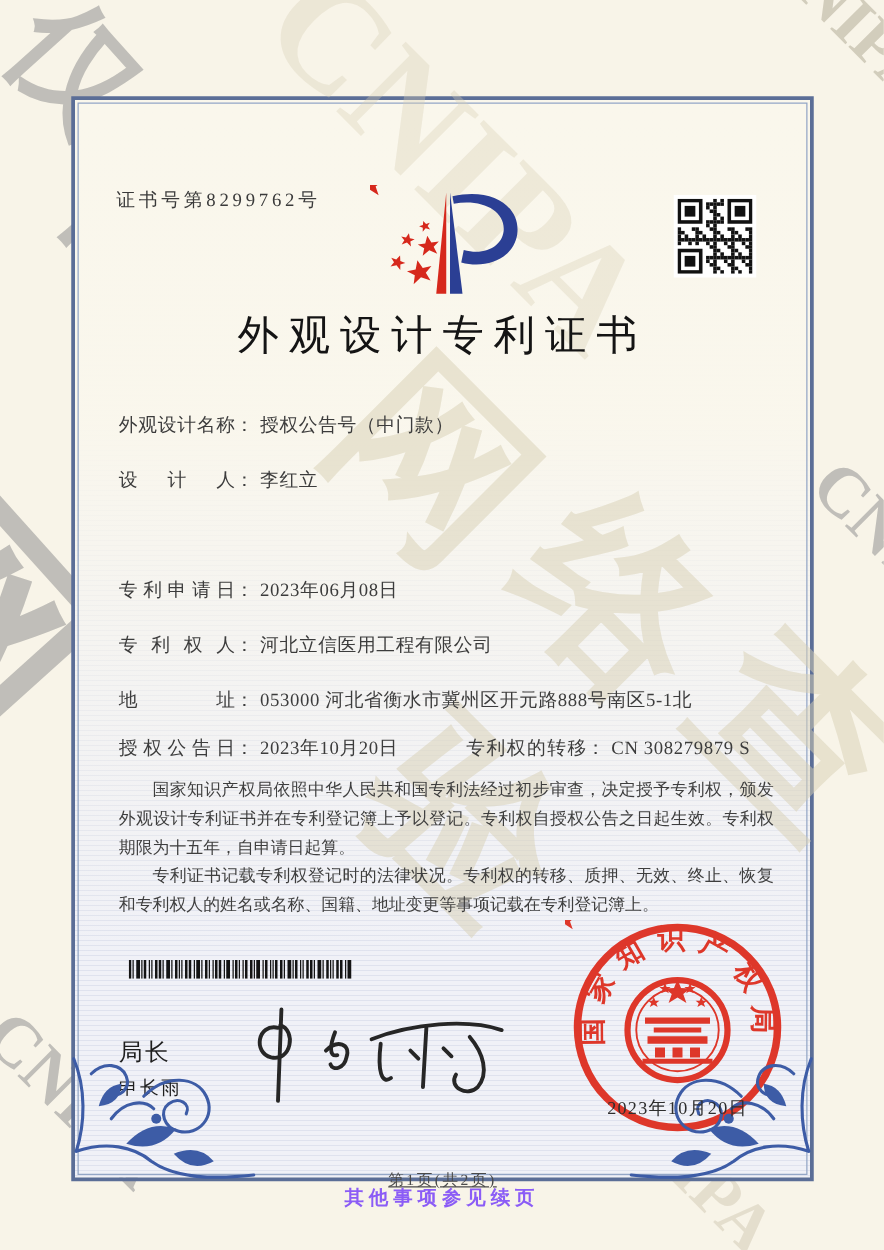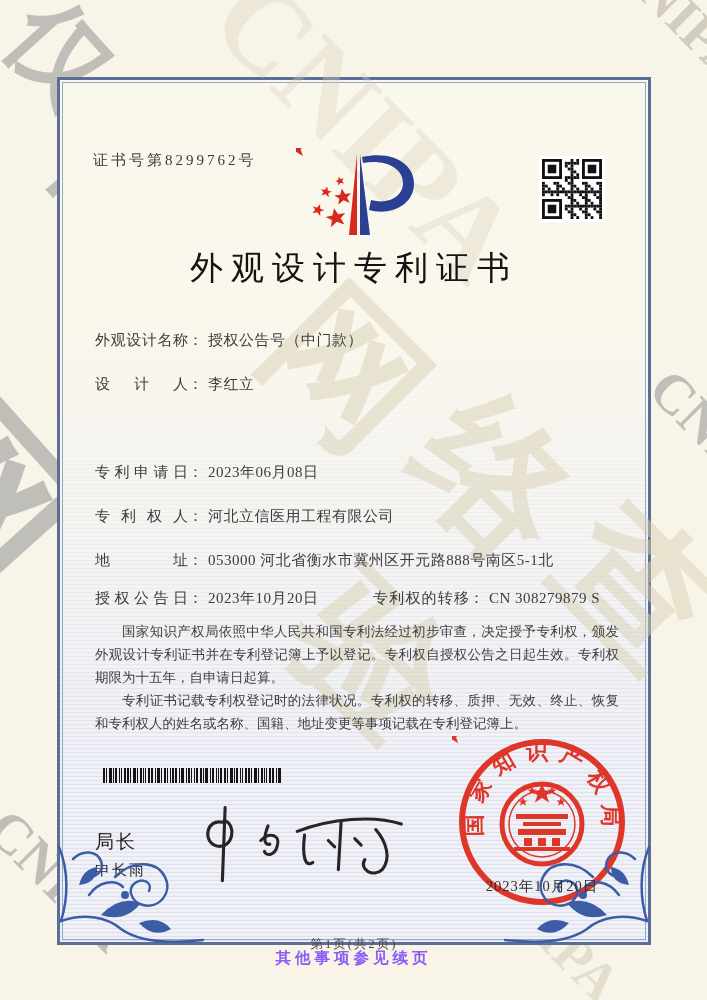--- a/index.html
+++ b/index.html
@@ -38,21 +38,21 @@
   .paras p{margin:0;text-indent:2em;}
   .barcode{position:absolute;left:43px;top:660px;width:180px;height:15px;}
   .sig-title{position:absolute;left:35px;top:721px;font-size:19px;letter-spacing:2px;color:#1e1e1e;
     font-family:"Liberation Sans","DejaVu Sans",sans-serif;}
   .sig-name{position:absolute;left:35px;top:753px;font-size:15px;letter-spacing:2px;color:#1e1e1e;
     font-family:"Liberation Sans","DejaVu Sans",sans-serif;}
   .sig-hand{position:absolute;left:135px;top:690px;width:210px;height:95px;}
   .seal{position:absolute;left:392px;top:628px;width:180px;height:180px;opacity:.93;}
   .seal-date{position:absolute;left:392px;top:769px;width:180px;text-align:center;font-size:14.5px;
     letter-spacing:1px;color:#2e2e2e;z-index:3;}
-  .page-info{position:absolute;left:0;top:828px;width:100%;text-align:center;font-size:12.5px;letter-spacing:2px;color:#4a4a4a;}
+  .page-info{position:absolute;left:0;top:828px;width:100%;text-align:center;font-size:12.5px;letter-spacing:2px;color:#4a4a4a;text-decoration:underline;}
   .corner{position:absolute;width:150px;height:130px;bottom:-5px;}
   .corner.bl{left:-5px;}
   .corner.br{right:-5px;transform:scaleX(-1);}
   .continuation{position:absolute;left:0;top:948px;width:707px;text-align:center;
     font-size:15.5px;font-weight:600;letter-spacing:4px;color:#8b5cf6;z-index:2;}
 </style>
 </head>
 <body>
 
 <div class="wm wm-gray" style="left:10px;top:-12px;font-size:100px;transform:rotate(48deg);">仅</div>

